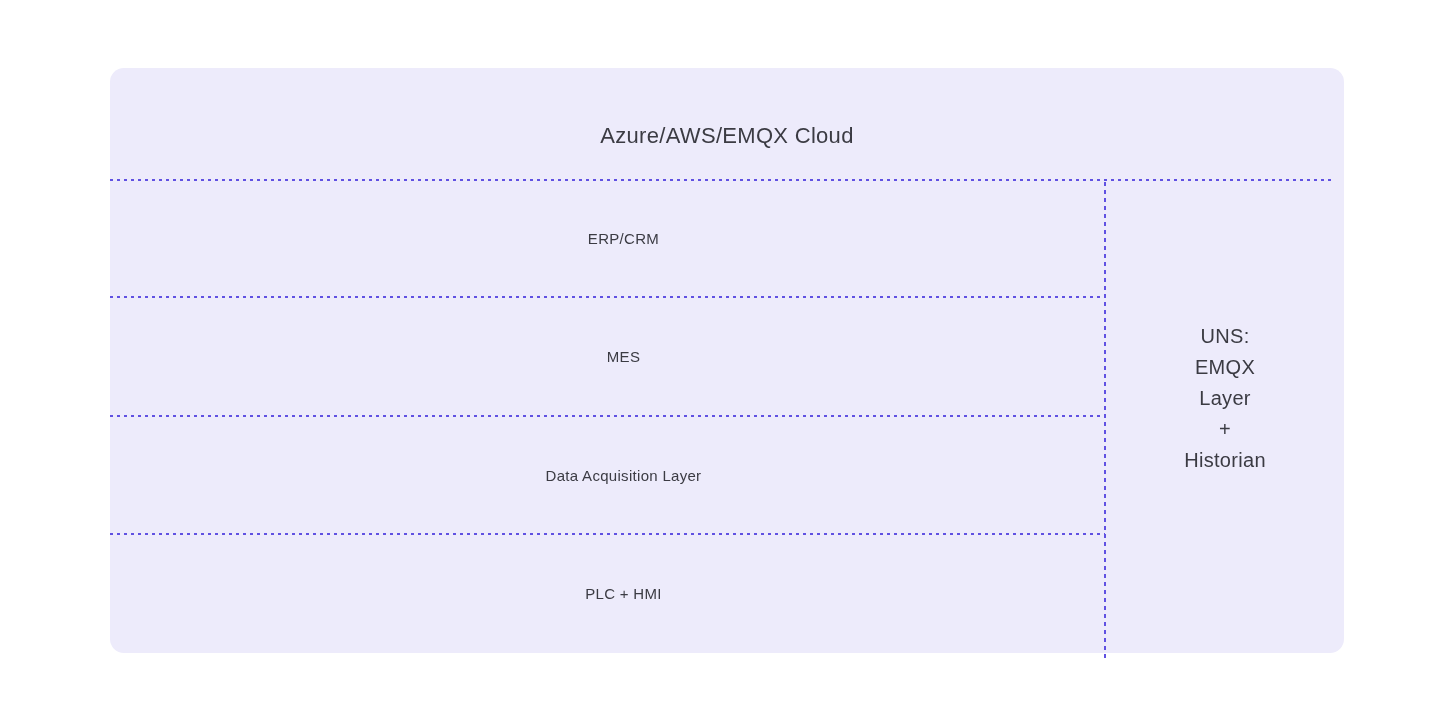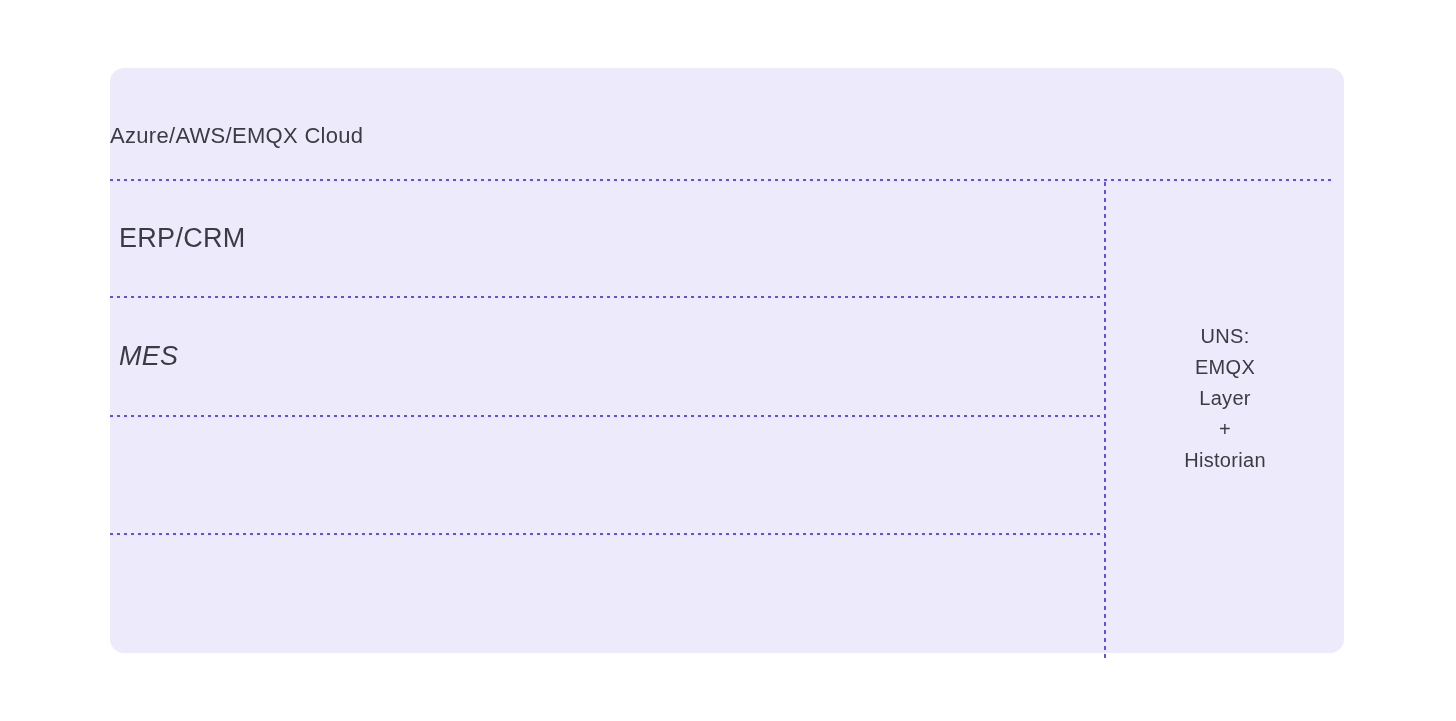--- a/index.html
+++ b/index.html
@@ -22,34 +22,35 @@
     left:110px; top:68px;
     width:1234px; height:585px;
     background:var(--panel-bg);
     border-radius:14px;
   }
   
   .row{
     position:absolute;
     display:flex;
     align-items:center;
+    justify-content:center;
   }
   .row-title{
     left:0; top:0; width:1234px; height:112px;
     padding-top:24px;
     font-size:22px;
     letter-spacing:0.3px;
   }
   .row-layer{
-    left:9px; width:995px;
-    font-size:27px;
+    left:16px; width:995px;
+    font-size:15px;
     letter-spacing:0.3px;
   }
   .row-erp  {top:112px; height:117px;}
-  .row-mes  {top:229px; height:119px;font-style:italic;}
+  .row-mes  {top:229px; height:119px;}
   .row-daq  {top:348px; height:118px;}
   .row-plc  {top:466px; height:119px;}
   
   .h-dash{
     position:absolute;
     height:2px;
     background-image:repeating-linear-gradient(90deg,var(--dash) 0 3px,transparent 3px 7px);
   }
   .h-full {left:0;   top:111px; width:1225px;}
   .h-erp  {left:0;   top:228px; width:995px;}
@@ -93,23 +94,29 @@
   </div>
 
   <div class="h-dash h-erp"></div>
 
   <div class="row row-layer row-mes">
     <span>MES</span>
   </div>
 
   <div class="h-dash h-mes"></div>
 
+  <div class="row row-layer row-daq">
+    <span>Data Acquisition Layer</span>
+  </div>
 
   <div class="h-dash h-daq"></div>
 
+  <div class="row row-layer row-plc">
+    <span>PLC + HMI</span>
+  </div>
 
   <div class="v-dash"></div>
 
   <div class="side-panel">
     <span>UNS:</span>
     <span>EMQX</span>
     <span>Layer</span>
     <span>+</span>
     <span>Historian</span>
   </div>

